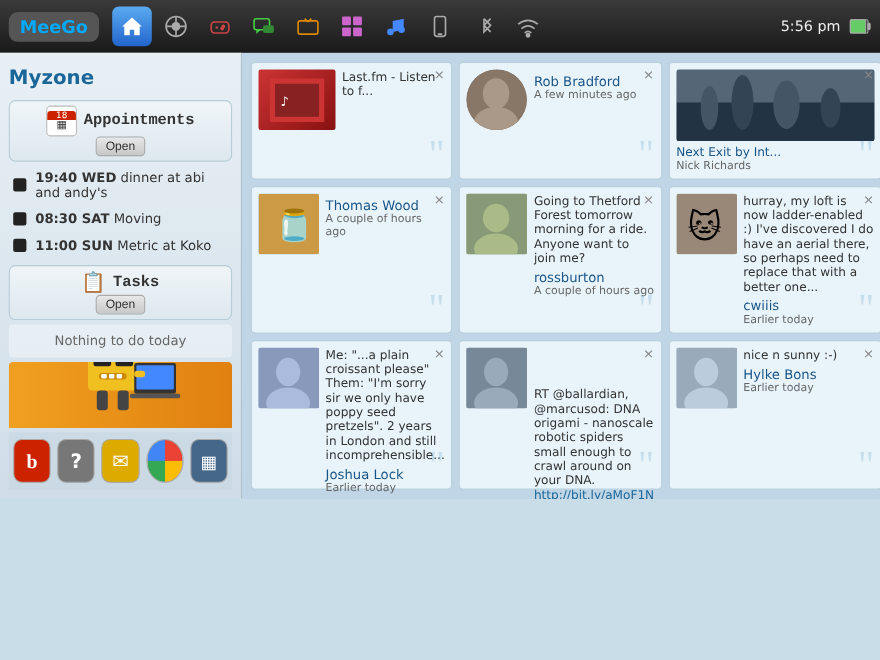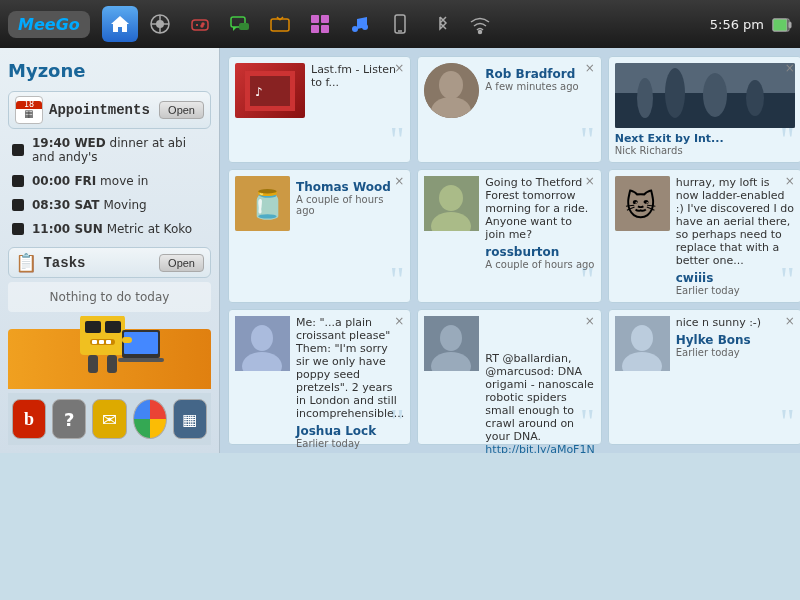--- a/index.html
+++ b/index.html
@@ -10,29 +10,28 @@
       height: 48px;
       background: linear-gradient(to bottom, #3a3a3a, #1a1a1a);
       display: flex; align-items: center;
       padding: 0 8px;
       gap: 4px;
     }
     .logo {
       background: #555; border-radius: 8px; padding: 4px 10px;
       color: #fff; font-size: 16px; font-weight: bold;
       margin-right: 8px;
-      font-style: italic;
     }
     .logo span { color: #00aaff; }
     .nav-icon {
       width: 36px; height: 36px; display: flex; align-items: center; justify-content: center;
       border-radius: 6px; cursor: pointer; font-size: 18px;
     }
     .nav-icon.active { background: linear-gradient(to bottom, #5aaaf0, #2266cc); }
-    .topbar-right { margin-left: auto; display: flex; align-items: flex-end; gap: 8px; color: #eee; font-size: 13px; }
+    .topbar-right { margin-left: auto; display: flex; align-items: flex-start; gap: 8px; color: #eee; font-size: 13px; }
     .topbar-right span { color: #eee; }
 
     
     .main-area {
       display: flex; height: 405px;
     }
 
     
     .left-panel {
       width: 220px; min-width: 220px;
@@ -45,20 +44,21 @@
     .myzone-title {
       color: #1a6699; font-size: 18px; font-weight: bold;
       padding: 4px 0 6px 0;
     }
     .section-header {
       display: flex; align-items: center; justify-content: space-between;
       background: linear-gradient(to bottom, #f0f5f8, #dde8ef);
       border: 1px solid #b8ccd8;
       border-radius: 6px;
       padding: 4px 6px;
+      flex-direction: column;
     }
     .section-header-left { display: flex; align-items: center; gap: 6px; }
     .section-title { font-size: 14px; font-weight: bold; color: #333; font-family: Liberation Mono, monospace; }
     .open-btn {
       background: linear-gradient(to bottom, #e8e8e8, #c8c8c8);
       border: 1px solid #aaa; border-radius: 4px;
       font-size: 11px; padding: 2px 8px; cursor: pointer; color: #333;
     }
     .appointment-item {
       display: flex; align-items: center; gap: 8px;
@@ -117,21 +117,21 @@
       border: 1px solid #b8d0de;
       border-radius: 4px;
       padding: 6px;
       position: relative;
       min-height: 80px;
     }
     .feed-card .card-content {
       display: flex; gap: 6px;
     }
     .card-text { font-size: 11px; color: #333; flex: 1; }
-    .card-author { font-size: 12px; font-weight: bold; color: #1a5588; margin-top: 4px; }
+    .card-author { font-size: 12px; font-weight: normal; color: #1a5588; margin-top: 4px; }
     .card-time { font-size: 10px; color: #666; }
     .card-close {
       position: absolute; top: 4px; right: 6px;
       font-size: 12px; color: #888; cursor: pointer;
     }
     .quote-mark {
       position: absolute; bottom: 4px; right: 6px;
       font-size: 36px; color: rgba(100,160,200,0.25); font-family: Georgia, serif;
       line-height: 1;
     }
@@ -236,24 +236,20 @@
           <div style="font-size:10px;font-weight:bold;color:#333;">▦</div>
         </div>
         <span class="section-title">Appointments</span>
       </div>
       <button class="open-btn">Open</button>
     </div>
 
     <div class="appointment-item">
       <div class="appt-dot"></div>
       <span><span style="font-weight:bold;color:#333;">19:40 WED</span> dinner at abi and andy's</span>
-    </div>
-    <div class="appointment-item">
-      <div class="appt-dot"></div>
-      <span><span style="font-weight:bold;color:#333;">00:00 FRI</span> move in</span>
     </div>
     <div class="appointment-item">
       <div class="appt-dot"></div>
       <span><span style="font-weight:bold;color:#333;">08:30 SAT</span> Moving</span>
     </div>
     <div class="appointment-item">
       <div class="appt-dot"></div>
       <span><span style="font-weight:bold;color:#333;">11:00 SUN</span> Metric at Koko</span>
     </div>
 

